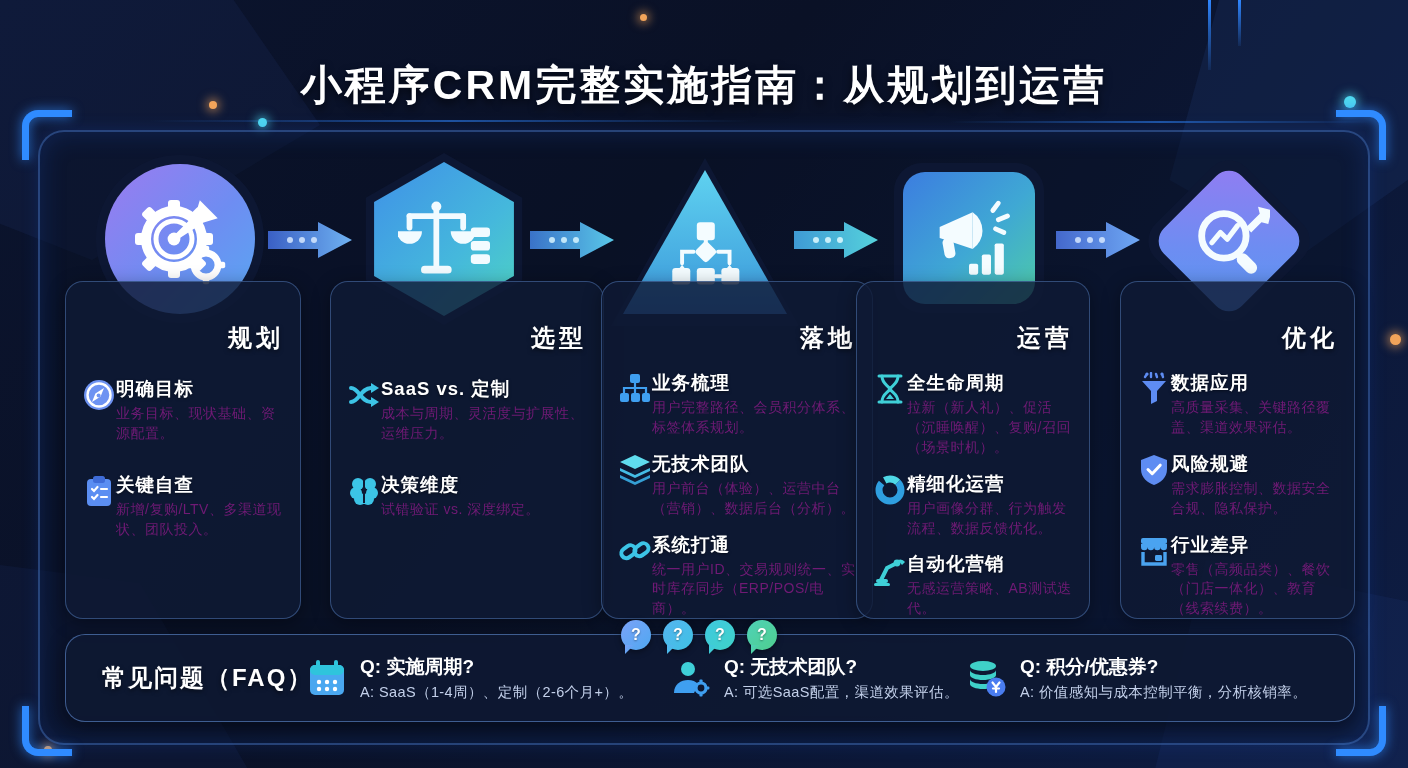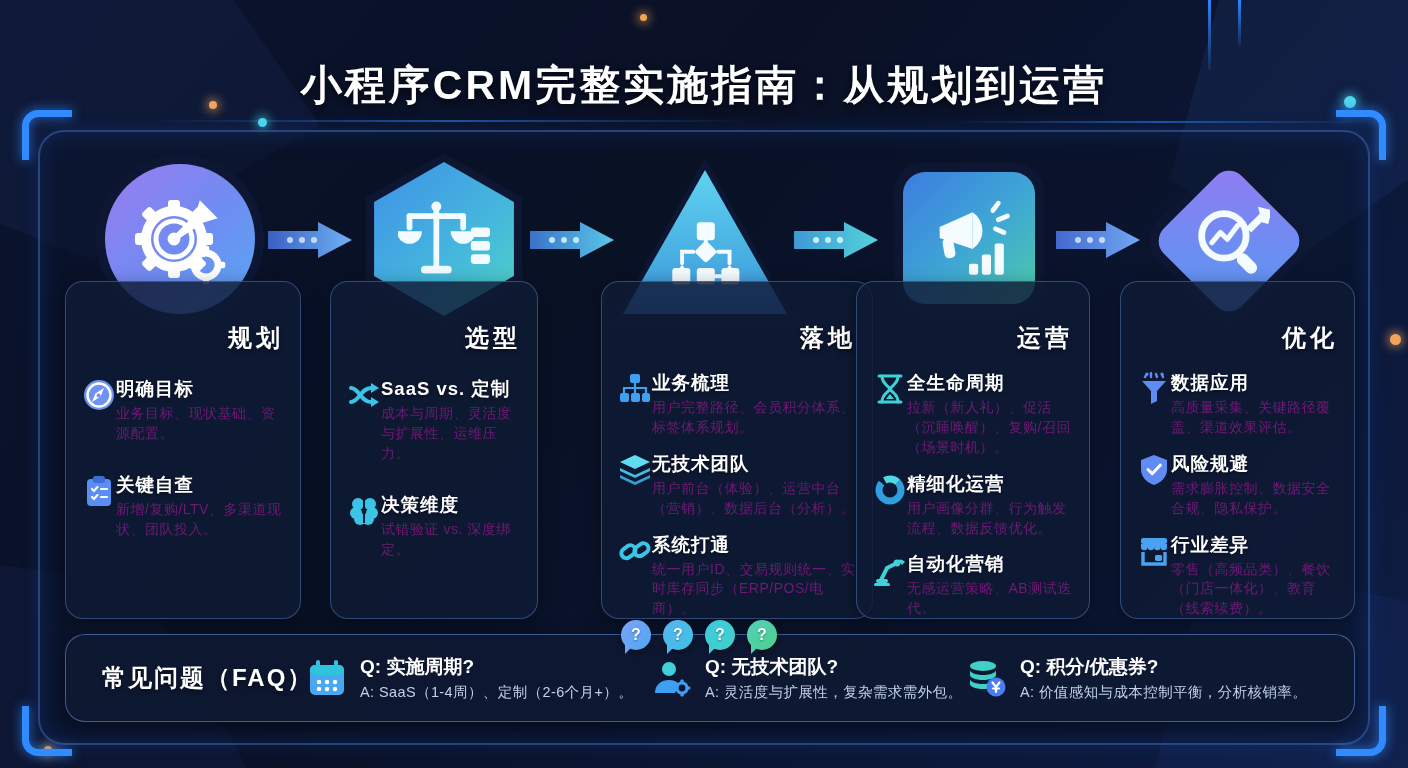--- a/index.html
+++ b/index.html
@@ -78,21 +78,21 @@
   
   .card {
     position:absolute; top:281px; height:338px;
     background:rgba(15,26,52,.82);
     border:1.5px solid rgba(103,152,224,.40);
     border-radius:18px;
     padding:40px 16px 14px 16px;
     box-shadow:0 4px 18px rgba(0,0,0,.35);
   }
   .c1 { left:65px;  width:236px; }
-  .c2 { left:330px; width:208px; }
+  .c2 { left:330px; width:274px; }
   .c3 { left:601px; width:272px; }
   .c4 { left:856px; width:234px; }
   .c5 { left:1120px; width:235px; }
   .card-heading { text-align:right; font-size:24px; font-weight:800; letter-spacing:4px; margin-bottom:16px;
     text-shadow:0 2px 4px rgba(0,0,0,.5); }
   .c1 .card-heading, .c2 .card-heading { margin-bottom:22px; }
   .item { display:flex; margin-bottom:13px; }
   .c1 .item, .c2 .item { margin-bottom:28px; }
   .item-icon { flex:0 0 34px; width:34px; height:34px; margin-top:2px; }
   .item-icon svg { width:34px; height:34px; }
@@ -102,21 +102,21 @@
   .faq {
     position:absolute; left:65px; top:634px; width:1290px; height:88px;
     background:rgba(14,25,51,.85);
     border:1.5px solid rgba(103,152,224,.55);
     border-radius:20px;
     box-shadow:0 4px 18px rgba(0,0,0,.35);
   }
   .faq-title { position:absolute; left:36px; top:0; height:100%; display:flex; align-items:center;
     font-size:24px; font-weight:800; letter-spacing:2px; text-shadow:0 2px 4px rgba(0,0,0,.5); }
   .faq-item { position:absolute; top:50%; transform:translateY(-50%); display:flex; gap:12px; align-items:center; }
-  .f1 { left:240px;justify-content:space-between; } .f2 { left:585px; } .f3 { left:900px; }
+  .f1 { left:240px;justify-content:space-between; } .f2 { left:604px; } .f3 { left:900px; }
   .faq-icon { flex:0 0 42px; width:42px; height:42px; }
   .faq-icon svg { width:42px; height:42px; }
   .faq-q { font-size:19px; font-weight:800; margin-bottom:3px; }
   .faq-a { font-size:14.5px; color:#c3d0ea; letter-spacing:.4px; }
   .bubble { position:absolute; top:-15px; width:30px; height:30px; border-radius:50%;
     display:flex; align-items:center; justify-content:center;
     font-size:16px; font-weight:800; color:#0b1430;
     box-shadow:0 2px 6px rgba(0,0,0,.4); }
   .bubble::after { content:""; position:absolute; left:4px; bottom:-4px; width:9px; height:9px;
     background:inherit; clip-path:polygon(0 0,100% 0,0 100%); }
@@ -591,21 +591,21 @@
               <rect x="29.4" y="22.5" width="3.2" height="3.4" rx="1"></rect>
               <rect x="29.4" y="36" width="3.2" height="3.4" rx="1"></rect>
               <rect x="22.5" y="29.4" width="3.4" height="3.2" rx="1"></rect>
               <rect x="36" y="29.4" width="3.4" height="3.2" rx="1"></rect>
             </g>
           </g>
         </svg>
     </div>
     <div>
       <div class="faq-q">Q: 无技术团队?</div>
-      <div class="faq-a">A: 灵活度与扩展性，复杂需求需外包。</div>
+      <div class="faq-a">A: 可选SaaS配置，渠道效果评估。</div>
     </div>
   </div>
 
   <div class="faq-item f3">
     <div class="faq-icon">
       <svg viewBox="0 0 42 42">
           <g fill="#3fd0c8">
             <ellipse cx="17" cy="9" rx="13" ry="5"></ellipse>
             <path d="M4 13 c0 2.8 5.8 5 13 5 s13 -2.2 13 -5 v5 c0 2.8 -5.8 5 -13 5 s-13 -2.2 -13 -5 Z"></path>
             <path d="M4 22 c0 2.8 5.8 5 13 5 s13 -2.2 13 -5 v5 c0 2.8 -5.8 5 -13 5 s-13 -2.2 -13 -5 Z"></path>

